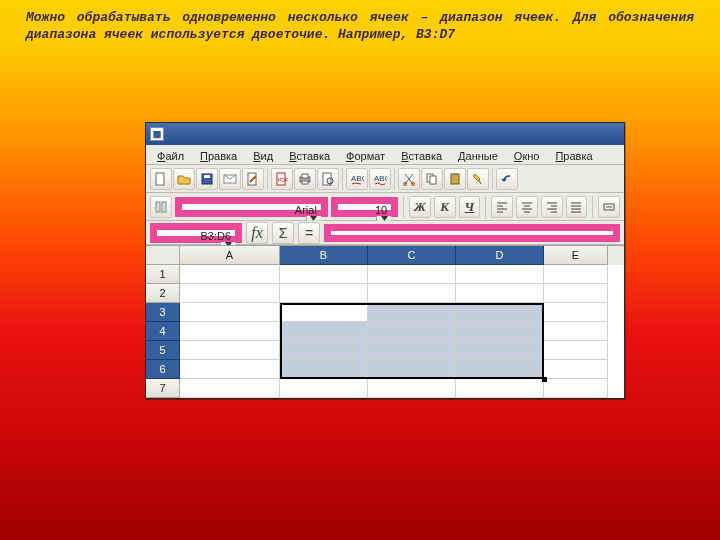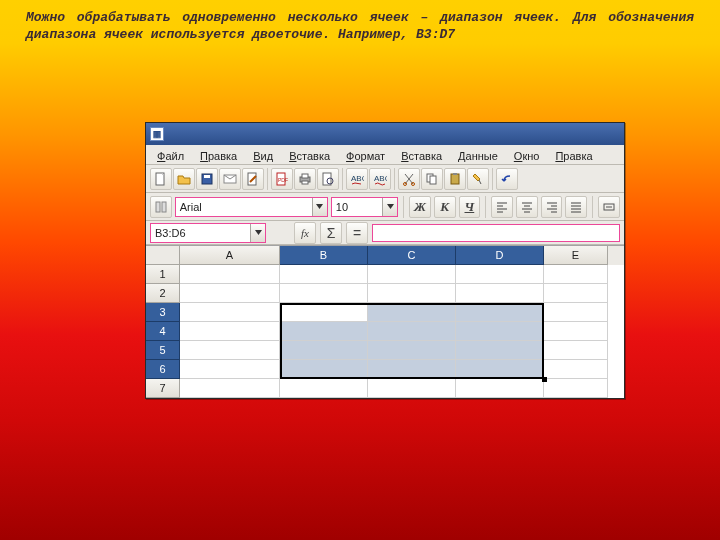--- a/index.html
+++ b/index.html
@@ -103,25 +103,26 @@
   }
   .tsvg { width: 14px; height: 14px; }
   .sep {
     width: 1px; height: 22px;
     background: #c9c6be;
     margin: 0 2px;
   }
   .combo {
     height: 20px;
     background: #fff;
-    border: 1px solid #ec4899;
-    display: flex;
-    align-items: center;
+    border: 7px solid #ec4899;
+    display: flex;
+    align-items: flex-end;
     font-size: 11px;
     position: relative;
+    flex-direction: column;
   }
   .combo .val { padding: 0 4px; flex: 1; }
   .combo .dd {
     width: 15px; height: 100%;
     background: linear-gradient(#fdfdfb,#e0ddd4);
     border-left: 1px solid #a8a6a0;
     display: flex; align-items: center; justify-content: center;
   }
   .dd svg { width: 7px; height: 5px; }
   .grid-area {
@@ -183,21 +184,21 @@
     border: 2px solid #000;
     pointer-events: none;
   }
   .fill-handle {
     position: absolute;
     width: 5px; height: 5px;
     background: #000;
   }
   .cA{width:100px;} .cB{width:88px;} .cC{width:88px;} .cD{width:88px;} .cE{width:64px;}
   .fstyle { font-weight: bold; font-style: italic; font-family: 'Times New Roman', serif; font-size: 13px;}
-  .fxlab{font-style:italic;font-family:'Times New Roman',serif;font-size:11px;margin-left:24px;}
+  .fxlab{font-style:italic;font-family:'Times New Roman',serif;font-size:16px;}
   .eq{font-size:14px;color:#444;}
 </style>
 </head>
 <body>
 
 <div class="text-block">Можно обрабатывать одновременно несколько ячеек – диапазон ячеек. Для обозначения диапазона ячеек используется двоеточие. Например, B3:D7</div>
 
 <div class="app-window">
 
   <div class="titlebar">
@@ -364,21 +365,21 @@
     <span class="sep"></span>
     <span class="tbtn">
         <svg class="tsvg" viewBox="0 0 14 14">
           <rect x="2" y="4" width="10" height="6" fill="none" stroke="#555"></rect>
           <path d="M4 7 h6" stroke="#555"></path>
         </svg>
       </span>
   </div>
 
   <div class="formulabar">
-    <div class="combo" style="width:116px">
+    <div class="combo" style="width:92px">
       <span class="val">B3:D6</span>
       <span class="dd">
           <svg viewBox="0 0 7 5">
             <path d="M0 0 h7 l-3.5 5 z" fill="#333"></path>
           </svg>
         </span>
     </div>
     <span class="tbtn fxlab">fx</span>
     <span class="tbtn" style="font-size:14px">Σ</span>
     <span class="tbtn eq">=</span>

